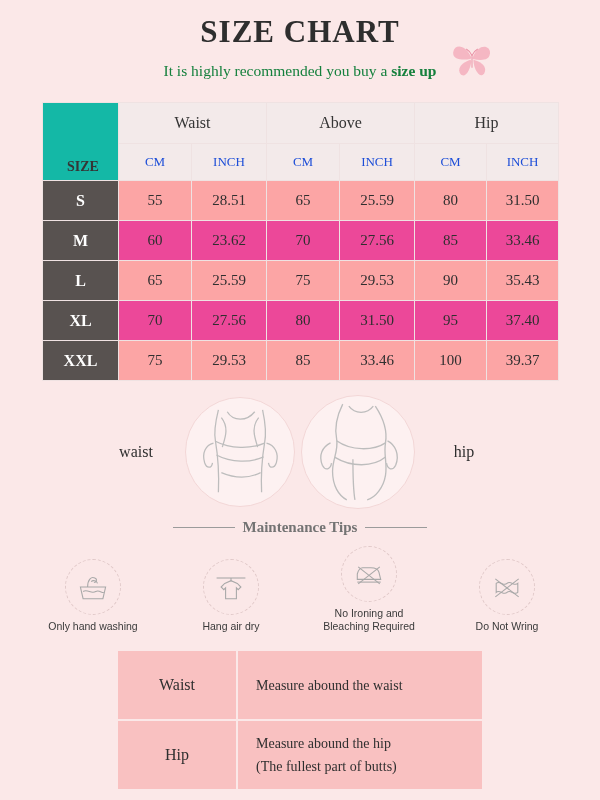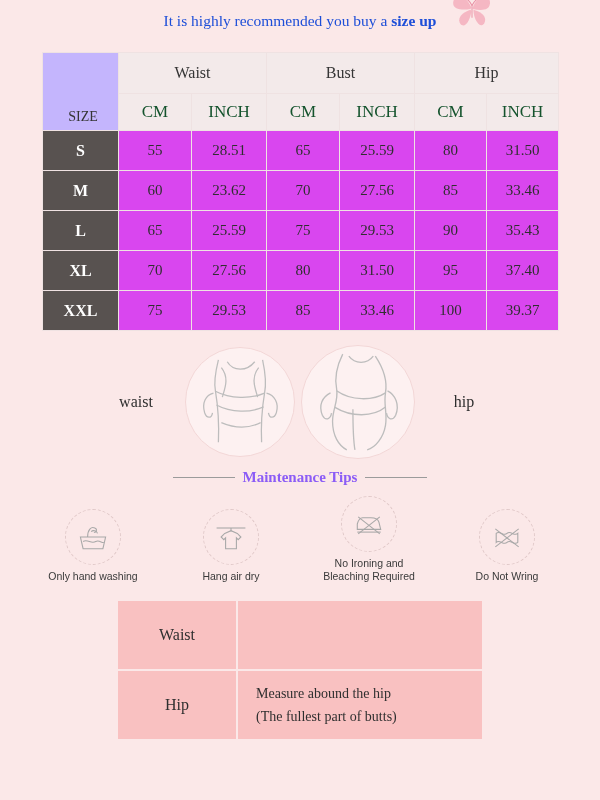--- a/index.html
+++ b/index.html
@@ -31,21 +31,21 @@
     padding-top: 14px;
     font-family: "Liberation Serif", serif;
   }
   .subtitle-wrap {
     position: relative;
     text-align: center;
     margin-top: 8px;
   }
   .subtitle {
     font-size: 15.5px;
-    color: #1d4ed8;
+    color: #15803d;
     line-height: 26px;
   }
   .subtitle .strong {
     font-weight: bold;
   }
   .butterfly {
     position: absolute;
     right: 105px;
     top: -22px;
     width: 46px;
@@ -69,50 +69,50 @@
   }
   .hdr-group {
     background: #f3eaea;
     font-size: 16px;
     font-weight: normal;
     height: 38px;
     color: #353535;
   }
   .hdr-unit {
     background: #f3eaea;
-    font-size: 17px;
+    font-size: 13px;
     height: 34px;
     font-weight: normal;
-    color: #14532d;
+    color: #1d4ed8;
   }
   .size-label-head {
-    background: #c4b5fd;
+    background: #14b8a6;
     font-size: 14px;
     color: #353535;
     vertical-align: bottom;
     padding-bottom: 5px;
     padding-left: 6px;
     text-align: left;
-    font-weight: normal;
+    font-weight: bold;
   }
   .size-cell {
     background: #585250;
     color: #ffffff;
     font-weight: bold;
     font-size: 16px;
     height: 37px;
   }
   .val-cell {
-    background: #d946ef;
+    background: #fca5a5;
     font-size: 15px;
     color: #2f2f2f;
     height: 37px;
   }
   .val-cell.alt {
-    background: #d946ef;
+    background: #ec4899;
   }
 
   
   .illus-row {
     display: flex;
     align-items: center;
     justify-content: center;
     margin-top: 14px;
     gap: 6px;
   }
@@ -144,21 +144,21 @@
     gap: 8px;
   }
   .maint-head .rule {
     width: 62px;
     height: 1px;
     background: #9b9b9b;
   }
   .maint-title {
     font-size: 15px;
     font-weight: bold;
-    color: #8b5cf6;
+    color: #737373;
   }
   .maint-row {
     display: flex;
     justify-content: center;
     align-items: flex-end;
     margin-top: 10px;
     gap: 34px;
   }
   .maint-item {
     width: 104px;
@@ -212,20 +212,21 @@
     height: 68px;
     border-left: 2px solid #fbe8e8;
   }
   .m-val span { display: block; }
 </style>
 </head>
 <body>
 
 <div class="page">
 
+  <div class="title">SIZE CHART</div>
 
   <div class="subtitle-wrap">
     <svg class="butterfly" viewBox="0 0 64 64">
       <g fill="#f4a8b8" opacity="0.85">
         <path d="M31 30 C24 12, 8 10, 6 22 C4 33, 18 34, 30 32 Z"></path>
         <path d="M33 30 C40 10, 58 12, 57 24 C56 35, 44 34, 33 32 Z"></path>
         <path d="M30 33 C20 36, 10 44, 16 53 C22 60, 30 47, 31 35 Z"></path>
         <path d="M34 33 C44 36, 54 42, 49 52 C43 60, 35 47, 34 35 Z"></path>
       </g>
       <g stroke="#e8899f" stroke-width="1.4" fill="none">
@@ -247,21 +248,21 @@
           <col style="width:75px">
         <col style="width:73px">
           <col style="width:75px">
         <col style="width:72px">
           <col style="width:72px">
       </colgroup>
       <tbody>
           <tr>
         <th class="size-label-head" rowspan="2">SIZE</th>
         <th class="hdr-group" colspan="2">Waist</th>
-        <th class="hdr-group" colspan="2">Bust</th>
+        <th class="hdr-group" colspan="2">Above</th>
         <th class="hdr-group" colspan="2">Hip</th>
       </tr>
       <tr>
         <th class="hdr-unit">CM</th>
         <th class="hdr-unit">INCH</th>
         <th class="hdr-unit">CM</th>
         <th class="hdr-unit">INCH</th>
         <th class="hdr-unit">CM</th>
         <th class="hdr-unit">INCH</th>
       </tr>
@@ -424,20 +425,21 @@
         <span>Do Not Wring</span>
         <span></span>
       </div>
     </div>
   </div>
 
   <div class="measure">
     <div class="measure-row">
       <div class="m-key">Waist</div>
       <div class="m-val">
+        <span>Measure abound the waist</span>
       </div>
     </div>
     <div class="measure-row">
       <div class="m-key">Hip</div>
       <div class="m-val">
         <span>Measure abound the hip</span>
         <span>(The fullest part of butts)</span>
       </div>
     </div>
   </div>

